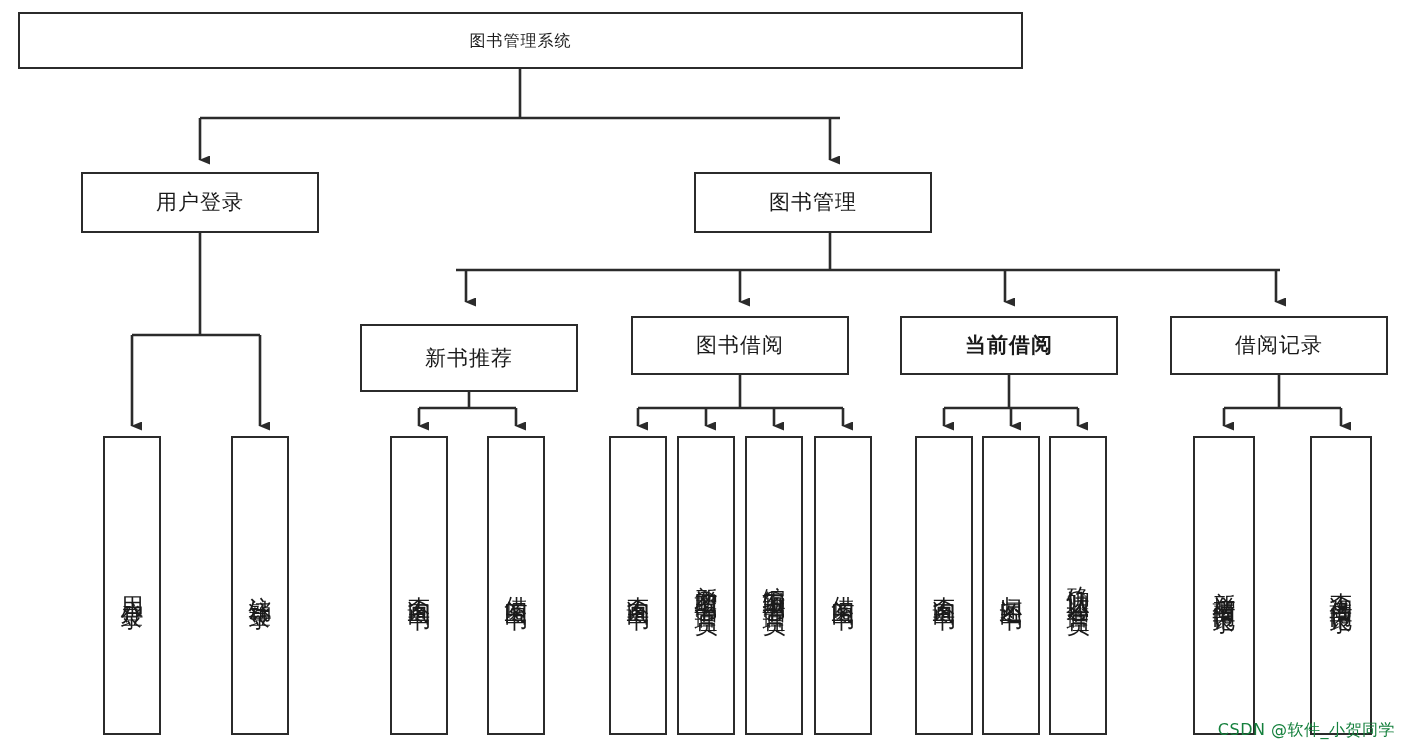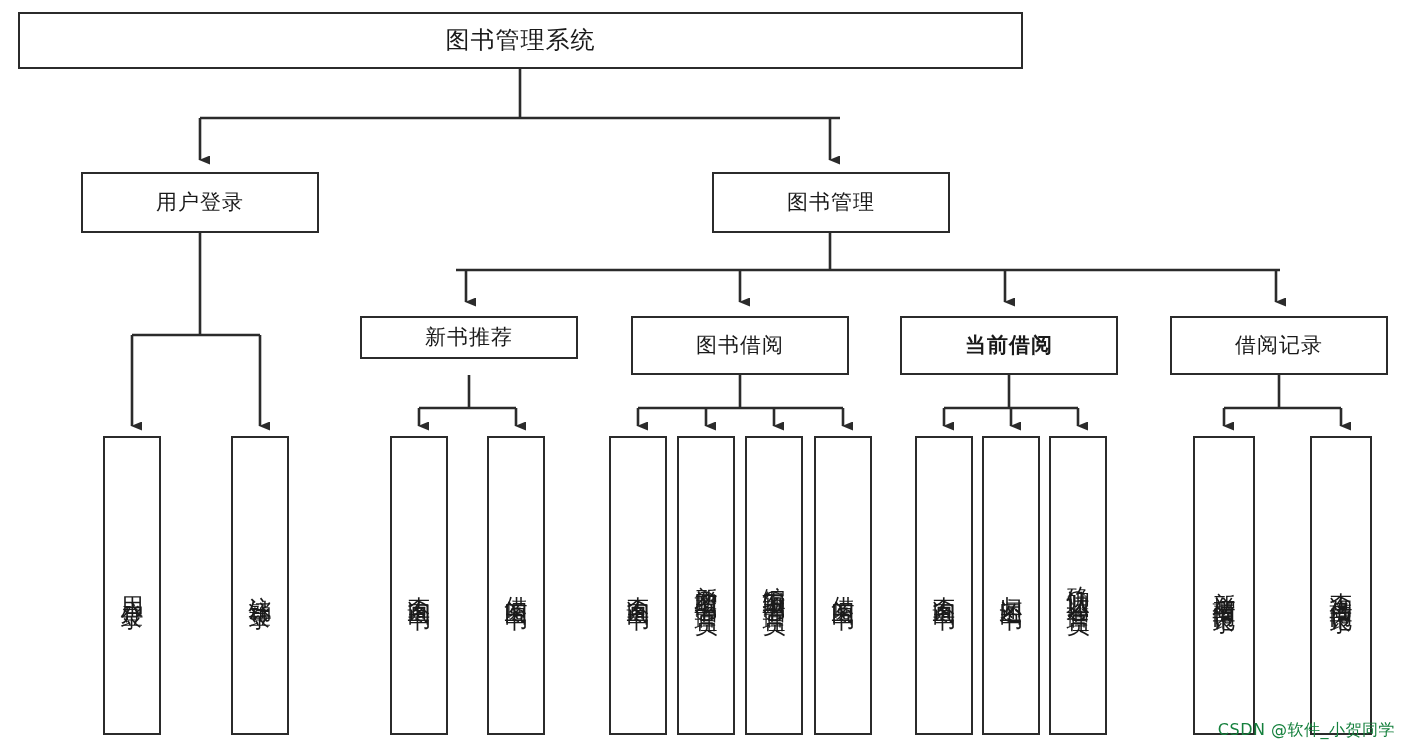--- a/index.html
+++ b/index.html
@@ -52,21 +52,21 @@
   }
   .node.vert .label {
     writing-mode: vertical-rl;
     text-orientation: upright;
     font-size: 23px;
     letter-spacing: 4px;
     line-height: 1;
     max-height: 100%;
   }
   .node.root .label {
-    font-size: 24px;
+    font-size: 16px;
   }
   #watermark {
     position: absolute;
     right: 10px;
     bottom: 6px;
     font-size: 16px;
     color: #15803d;
     letter-spacing: 0.5px;
     white-space: nowrap;
   }
@@ -126,25 +126,25 @@
     </g>
   </svg>
 
   <div class="node horiz root" style="left:18px; top:12px; width:1005px; height:57px;">
     <span class="label">图书管理系统</span>
   </div>
 
   <div class="node horiz" style="left:81px; top:172px; width:238px; height:61px;">
     <span class="label">用户登录</span>
   </div>
-  <div class="node horiz" style="left:712px; top:172px; width:238px; height:61px;">
+  <div class="node horiz" style="left:694px; top:172px; width:238px; height:61px;">
     <span class="label">图书管理</span>
   </div>
 
-  <div class="node horiz" style="left:360px; top:316px; width:218px; height:43px;">
+  <div class="node horiz" style="left:360px; top:324px; width:218px; height:68px;">
     <span class="label">新书推荐</span>
   </div>
   <div class="node horiz" style="left:631px; top:316px; width:218px; height:59px;">
     <span class="label">图书借阅</span>
   </div>
   <div class="node horiz" style="left:900px; top:316px; width:218px; height:59px;font-weight:bold;">
     <span class="label">当前借阅</span>
   </div>
   <div class="node horiz" style="left:1170px; top:316px; width:218px; height:59px;">
     <span class="label">借阅记录</span>

